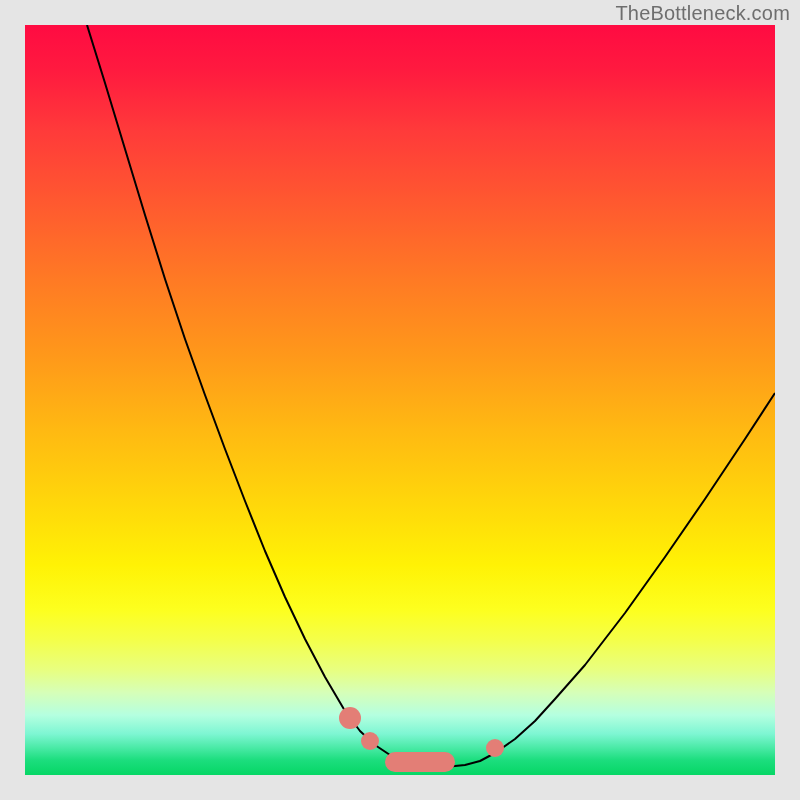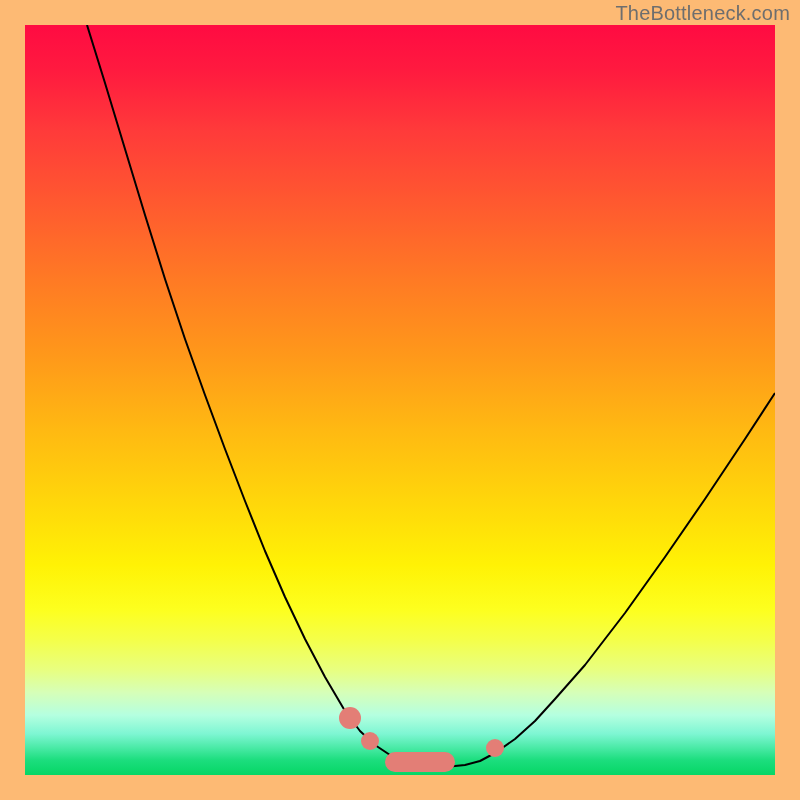--- a/index.html
+++ b/index.html
@@ -10,21 +10,21 @@
     background: #000;
     overflow: hidden;
     font-family: Arial, Helvetica, sans-serif;
   }
   .frame {
     position: absolute;
     left: 0;
     top: 0;
     width: 800px;
     height: 800px;
-    background: #fdba74;
+    background: #e5e5e5;
   }
   .plot {
     position: absolute;
     left: 25px;
     top: 25px;
     width: 750px;
     height: 750px;
     overflow: hidden;
     
     background: linear-gradient(

